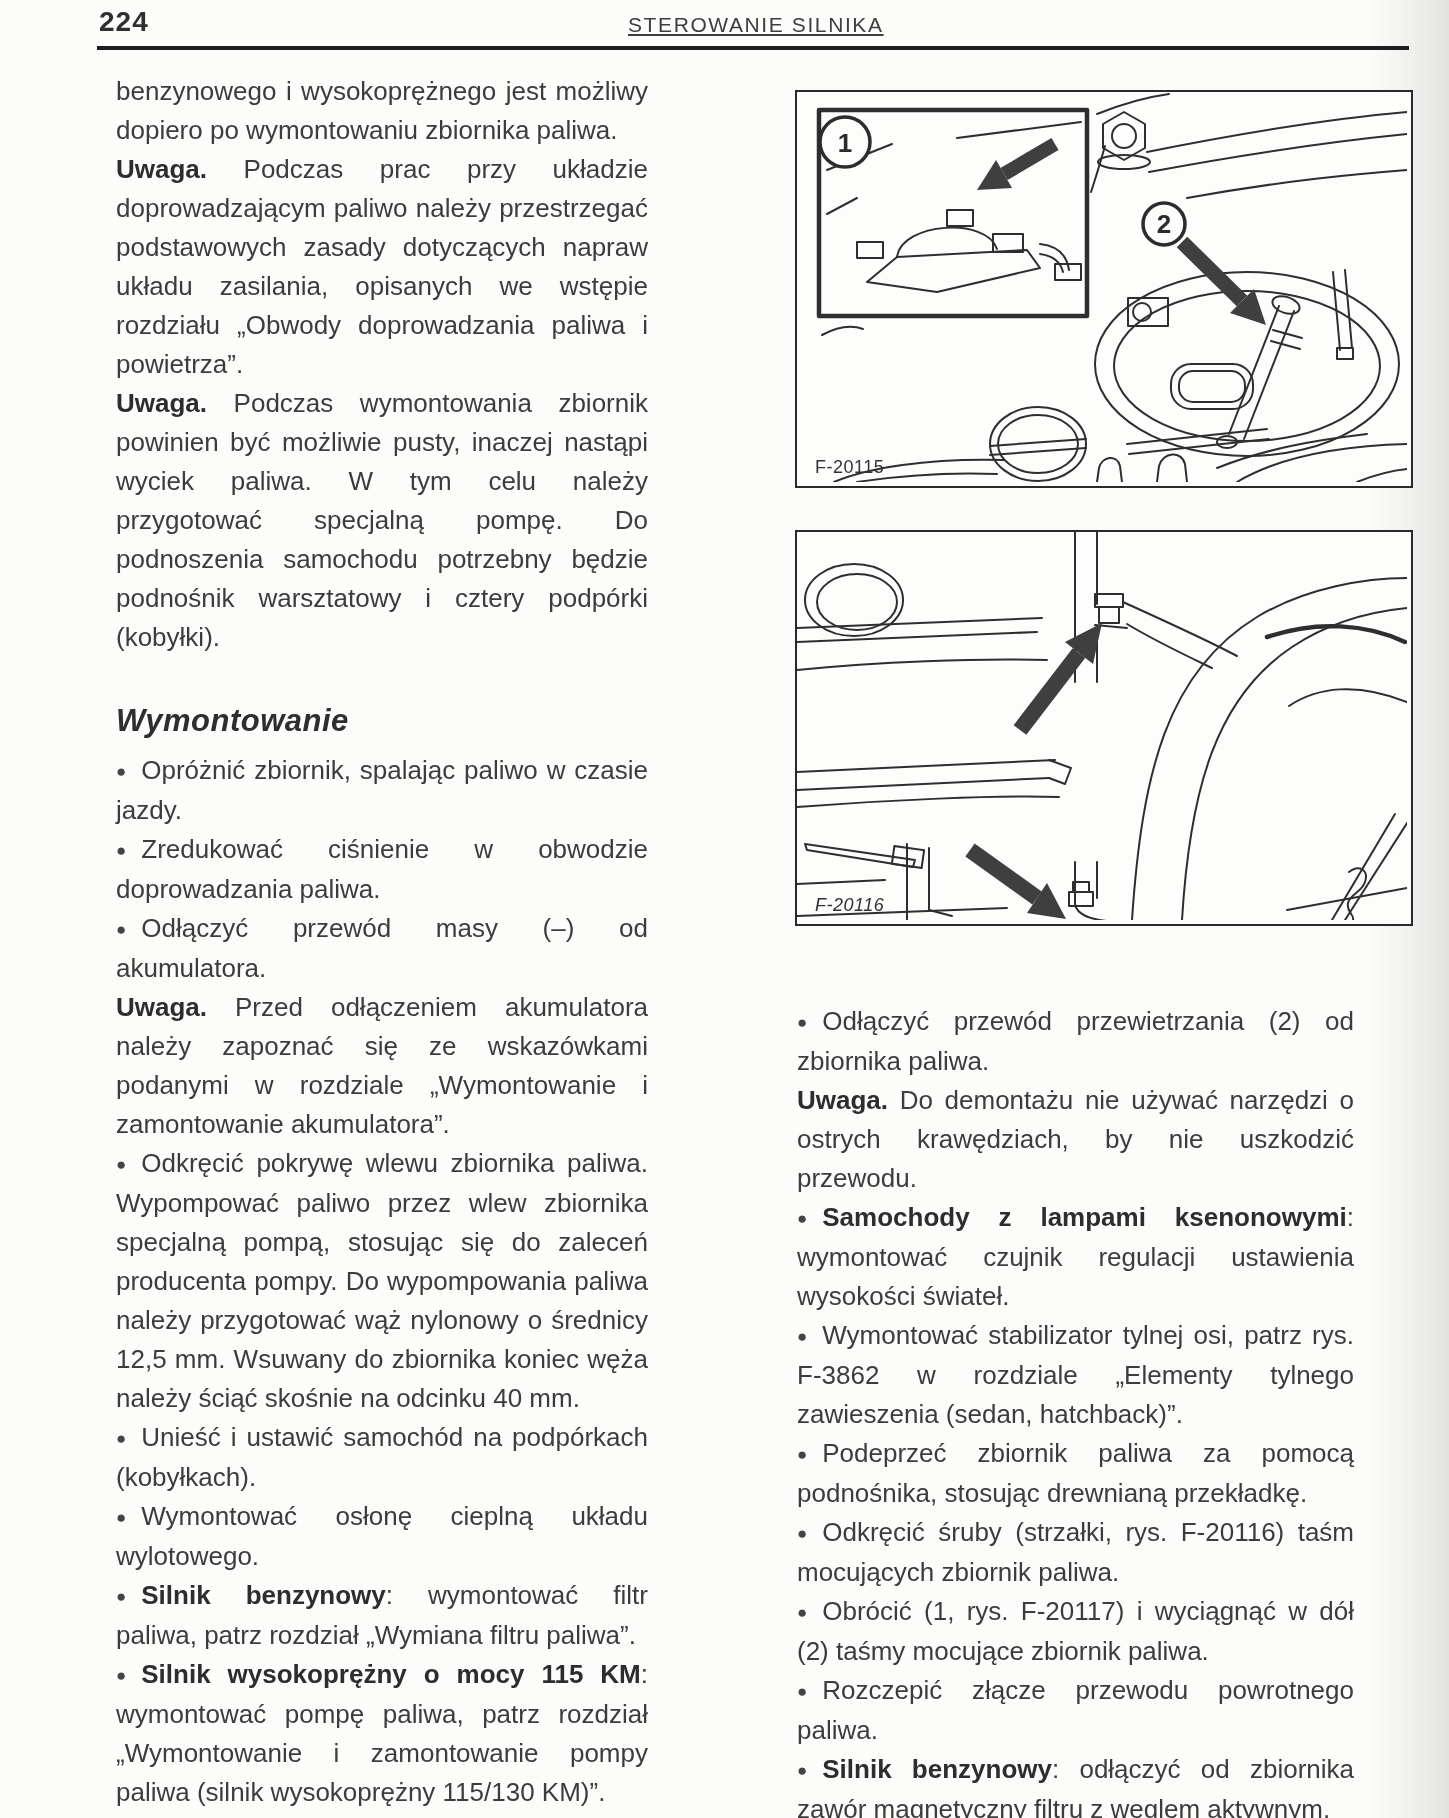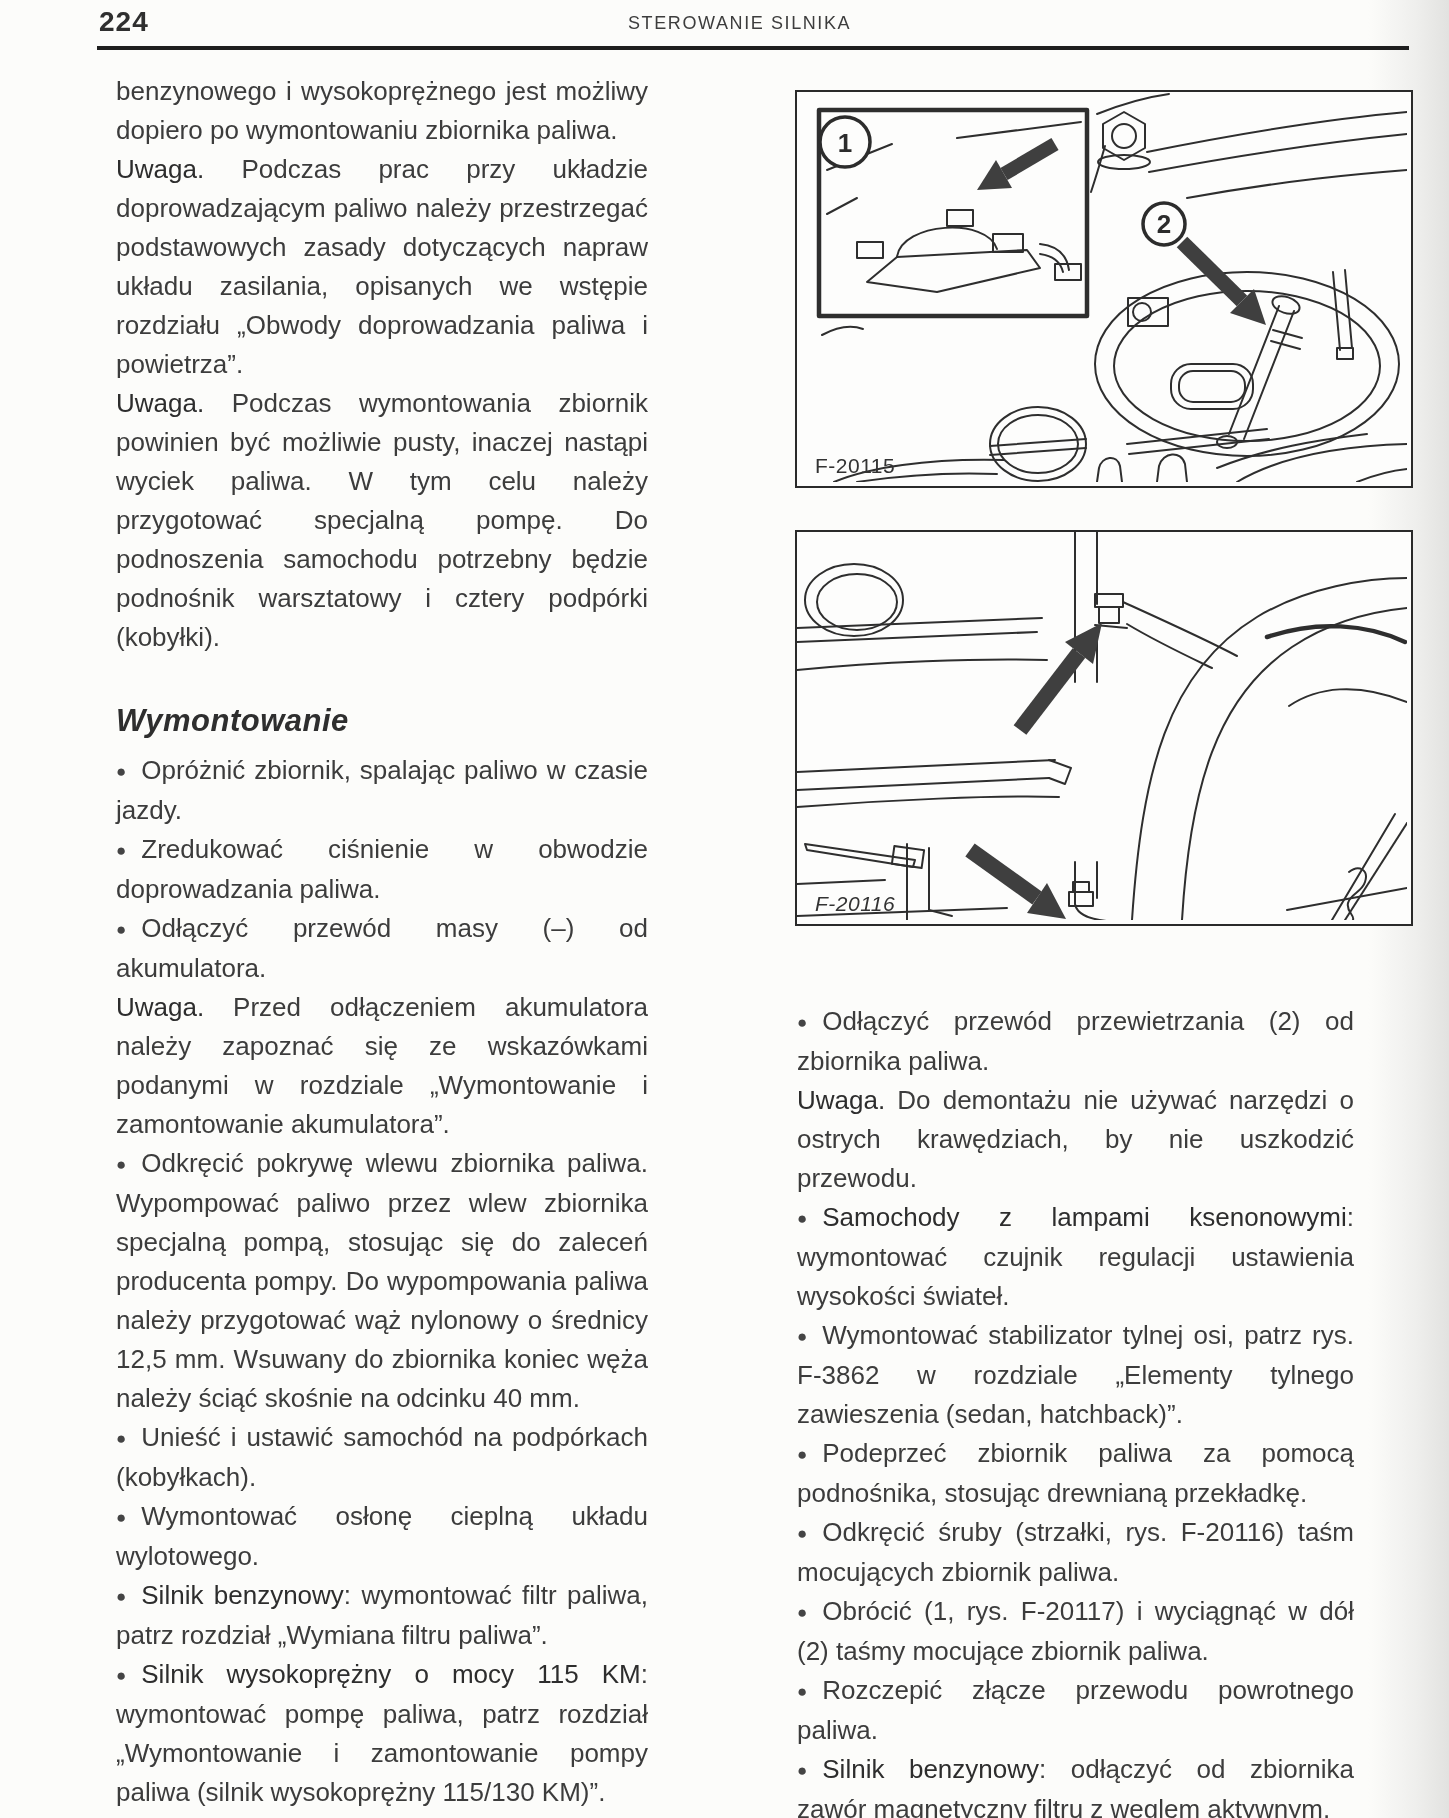--- a/index.html
+++ b/index.html
@@ -16,37 +16,37 @@
     color:#3c3c3c;
     padding-left:36px;
   }
   
   .page-number{
     position:absolute;left:99px;top:6px;
     font-size:28px;font-weight:bold;color:#2f2f2f;letter-spacing:1px;
   }
   .header-title{
     position:absolute;left:628px;top:13px;
-    font-size:18px;color:#3d3d3d;letter-spacing:1.6px;
+    font-size:21px;color:#3d3d3d;letter-spacing:1.6px;text-decoration:underline;
   }
   .header-rule{
     position:absolute;left:97px;top:46px;width:1312px;height:4px;
     background:#1e1e1e;
   }
   
   .col{position:absolute;}
   .col-left{left:116px;top:72px;width:532px;}
   .col-right{left:797px;top:1002px;width:557px;}
   .col p.block{
     margin:0;
     font-size:26px;line-height:39px;
     text-align:justify;
     color:#3c3c3c;
   }
-  .col .b{font-weight:normal;color:#2d2d2d;}
+  .col .b{font-weight:bold;color:#2d2d2d;}
   .col .dot{
     display:inline-block;
     font-size:17px;
     vertical-align:2px;
     margin-right:15px;
     color:#444;
   }
   .col-heading{
     font-size:31px;font-weight:bold;font-style:italic;
     color:#2e2e2e;letter-spacing:.5px;
@@ -56,21 +56,21 @@
   .figure{
     position:absolute;left:795px;width:614px;
     background:#fdfdfc;
     border:2px solid #2a2a2a;
   }
   .figure-1{top:90px;height:394px;}
   .figure-2{top:530px;height:392px;font-style:italic;}
   .figure svg{position:absolute;left:0;top:0;}
   .fig-label{
     position:absolute;left:18px;bottom:8px;
-    font-size:21px;color:#333;letter-spacing:.5px;
+    font-size:18px;color:#333;letter-spacing:.5px;
   }
   .ln{fill:none;stroke:#2e2e2e;stroke-width:2;stroke-linecap:round;stroke-linejoin:round;}
   .ln-thick{fill:none;stroke:#2e2e2e;stroke-width:4.5;stroke-linecap:round;stroke-linejoin:round;}
   .arrow-fill{fill:#3f3f3f;stroke:none;}
   .arrow-shaft{stroke:#3f3f3f;stroke-linecap:butt;}
   .callout-circ{fill:#fdfdfc;stroke:#2c2c2c;stroke-width:3.5;}
   .callout-num{
     font-family:"Liberation Sans",sans-serif;
     font-size:26px;font-weight:bold;fill:#2c2c2c;
     text-anchor:middle;

